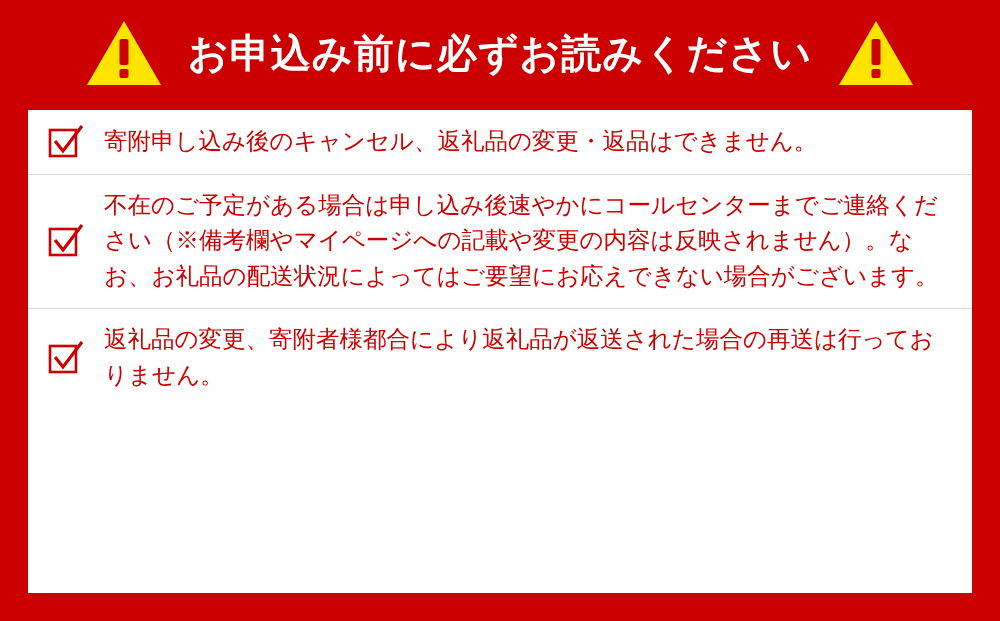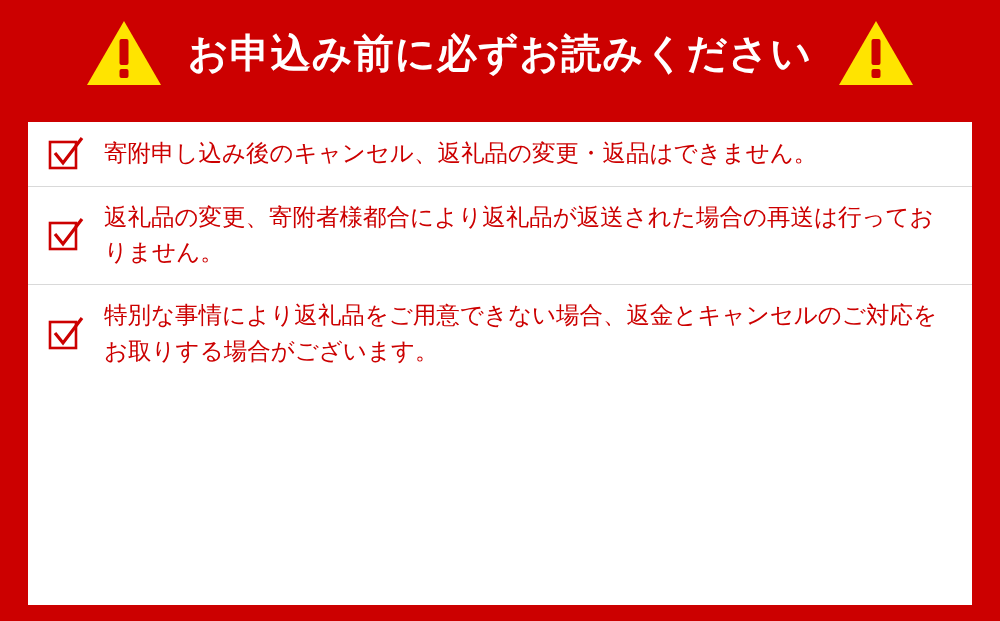--- a/index.html
+++ b/index.html
@@ -39,21 +39,21 @@
     color: #ffffff;
     font-size: 40px;
     font-weight: bold;
     letter-spacing: 1px;
     white-space: nowrap;
   }
   
   .panel {
     position: absolute;
     left: 28px;
-    top: 122px;
+    top: 110px;
     width: 944px;
     height: 483px;
     background: #ffffff;
     box-sizing: border-box;
     padding: 0;
   }
   .row {
     display: flex;
     align-items: flex-start;
     border-bottom: 1px solid #d9d9d9;
@@ -121,39 +121,39 @@
           <svg width="36" height="36" viewBox="0 0 36 36">
             <rect x="2" y="6" width="26" height="26" fill="none" stroke="#cc0000" stroke-width="2.6"></rect>
             <polyline points="7,17 15,27 34,2" fill="none" stroke="#cc0000" stroke-width="3.2"></polyline>
           </svg>
         </span>
       </div>
       <div class="text-cell">寄附申し込み後のキャンセル、返礼品の変更・返品はできません。</div>
     </div>
 
 
+    <div class="row r3">
+      <div class="check-cell">
+        <span class="checkbox">
+          <svg width="36" height="36" viewBox="0 0 36 36">
+            <rect x="2" y="6" width="26" height="26" fill="none" stroke="#cc0000" stroke-width="2.6"></rect>
+            <polyline points="7,17 15,27 34,2" fill="none" stroke="#cc0000" stroke-width="3.2"></polyline>
+          </svg>
+        </span>
+      </div>
+      <div class="text-cell">不在のご予定がある場合は申し込み後速やかにコールセンターまでご連絡ください（※備考欄やマイページへの記載や変更の内容は反映されません）。なお、お礼品の配送状況によってはご要望にお応えできない場合がございます。</div>
+    </div>
 
     <div class="row r4">
       <div class="check-cell">
         <span class="checkbox">
           <svg width="36" height="36" viewBox="0 0 36 36">
             <rect x="2" y="6" width="26" height="26" fill="none" stroke="#cc0000" stroke-width="2.6"></rect>
             <polyline points="7,17 15,27 34,2" fill="none" stroke="#cc0000" stroke-width="3.2"></polyline>
           </svg>
         </span>
       </div>
       <div class="text-cell">返礼品の変更、寄附者様都合により返礼品が返送された場合の再送は行っておりません。</div>
     </div>
 
-    <div class="row r5">
-      <div class="check-cell">
-        <span class="checkbox">
-          <svg width="36" height="36" viewBox="0 0 36 36">
-            <rect x="2" y="6" width="26" height="26" fill="none" stroke="#cc0000" stroke-width="2.6"></rect>
-            <polyline points="7,17 15,27 34,2" fill="none" stroke="#cc0000" stroke-width="3.2"></polyline>
-          </svg>
-        </span>
-      </div>
-      <div class="text-cell">特別な事情により返礼品をご用意できない場合、返金とキャンセルのご対応をお取りする場合がございます。</div>
-    </div>
 
   </div>
 </div>
 
 </body></html>

